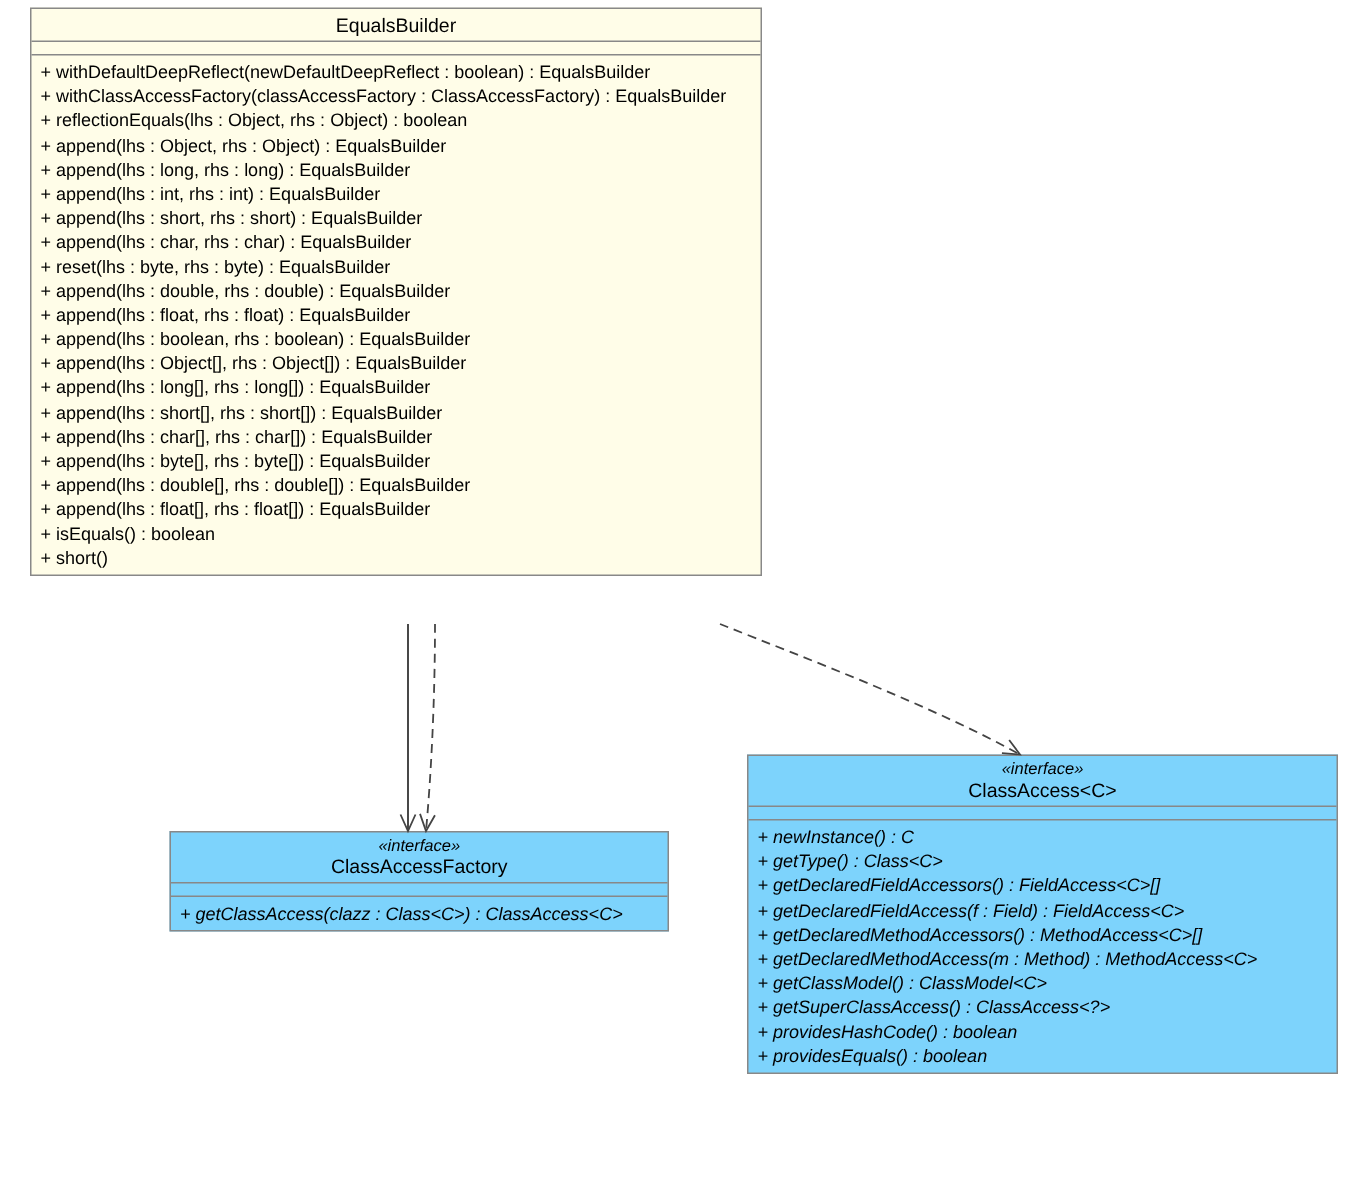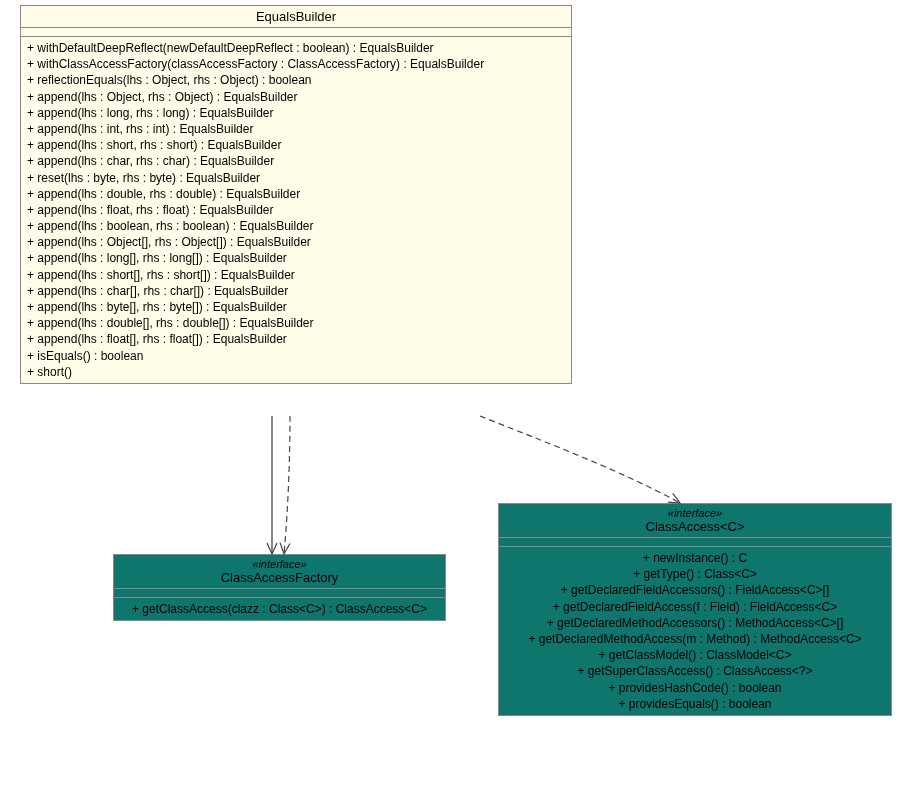--- a/index.html
+++ b/index.html
@@ -7,21 +7,21 @@
     font-family: Arial, Helvetica, sans-serif;
     font-size: 12px;
     background: #fff;
     width: 899px;
     height: 787px;
     position: relative;
   }
   .uml-class {
     position: absolute;
     border: 1px solid #888;
-    background: #0f766e;
+    background: #7dd3fc;
     box-sizing: border-box;
   }
   .uml-class.yellow {
     background: #fffde8;
   }
   .title-compartment {
     border-bottom: 1px solid #888;
     text-align: center;
     padding: 3px 6px;
   }
@@ -37,33 +37,33 @@
     font-size: 11px;
   }
   .classname {
     font-size: 13px;
   }
   .op {
     white-space: nowrap;
     line-height: 1.35;
   }
   .op.italic {
-    text-align: center;
+    font-style: italic;
   }
   svg.connectors {
     position: absolute;
     top: 0;
     left: 0;
     pointer-events: none;
   }
 </style>
 </head>
 <body>
 
-<div class="uml-class yellow" style="left:20px; top:5px; width:552px;">
+<div class="uml-class yellow" style="left:20px; top:5px; width:488px;">
   <div class="title-compartment">
     <div class="classname">EqualsBuilder</div>
   </div>
   <div class="attr-compartment"></div>
   <div class="op-compartment" id="eb-ops">
       <div class="op">+ withDefaultDeepReflect(newDefaultDeepReflect : boolean) : EqualsBuilder</div>
       <div class="op">+ withClassAccessFactory(classAccessFactory : ClassAccessFactory) : EqualsBuilder</div>
       <div class="op">+ reflectionEquals(lhs : Object, rhs : Object) : boolean</div>
       <div class="op">+ append(lhs : Object, rhs : Object) : EqualsBuilder</div>
       <div class="op">+ append(lhs : long, rhs : long) : EqualsBuilder</div>

